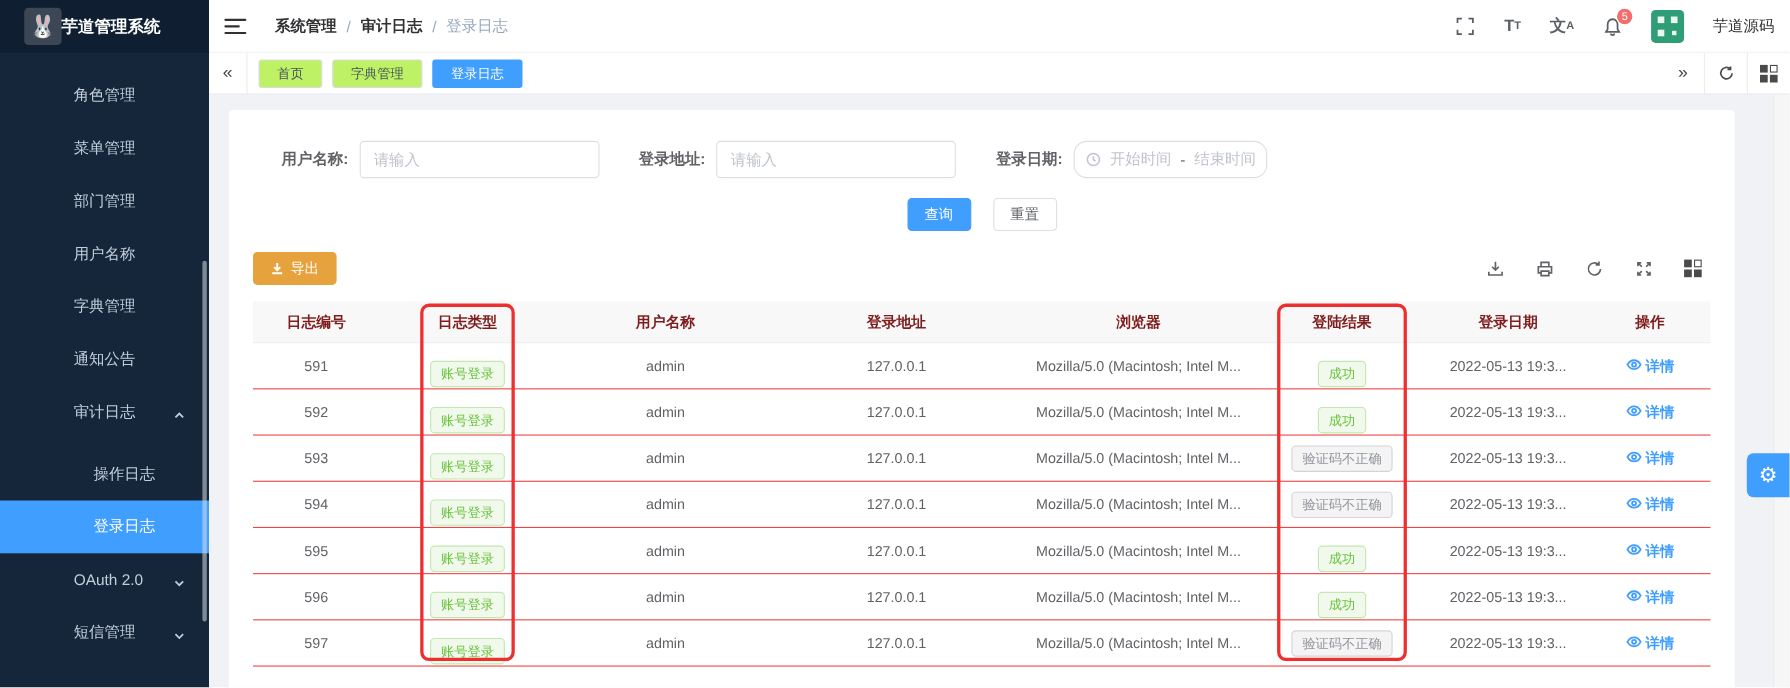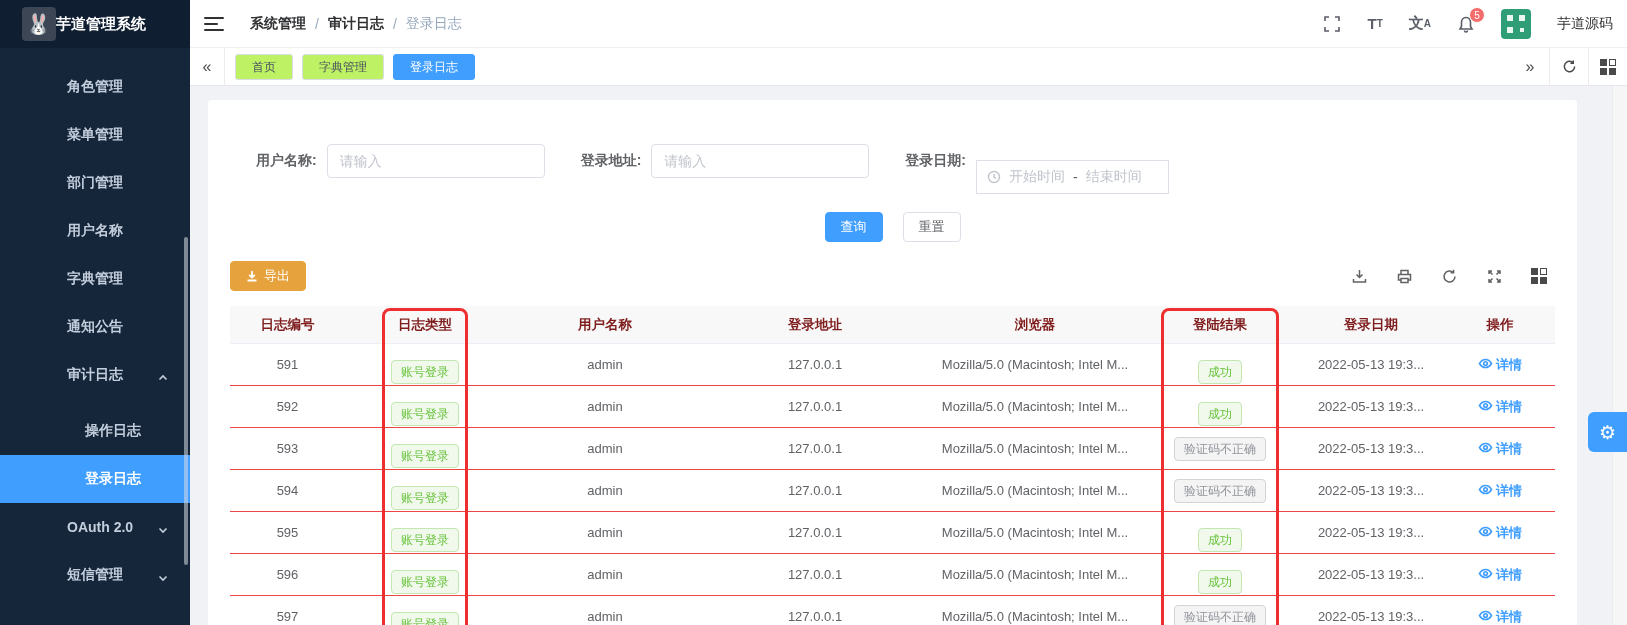--- a/index.html
+++ b/index.html
@@ -6,21 +6,21 @@
   html,body { width:1627px; height:625px; }
   body { font-family:"Liberation Sans", sans-serif; background:#fff; position:relative; overflow:hidden; color:#303133; }
 
   
   .sidebar { position:absolute; left:0; top:0; width:190px; height:625px; background:#15263a; z-index:5; }
   .logo-bar { height:48px; background:#0f1e31; display:flex; align-items:center; padding-left:22px; }
   .logo-img { width:34px; height:34px; border-radius:4px; background:#3c4654; display:flex; align-items:center; justify-content:center; font-size:20px; overflow:hidden; }
   .logo-title { color:#fff; font-size:15px; font-weight:bold; white-space:nowrap; }
   .menu { padding-top:15px; }
   .menu-item { height:48px; display:flex; align-items:center; color:#c3cedd; font-size:14px; cursor:pointer; position:relative; }
-  .menu-item .mi-label { padding-left:67px;font-weight:bold; }
+  .menu-item .mi-label { padding-left:67px; }
   .menu-item.level2 .mi-label { padding-left:85px; }
   .menu-item.active { background:#409eff; color:#fff; }
   .submenu { margin-top:8px; }
   .mi-chevron { position:absolute; right:22px; width:10px; height:10px; }
   .mi-chevron svg { width:10px; height:10px; stroke:#c3cedd; stroke-width:1.6; fill:none; }
   .side-scroll-thumb { position:absolute; right:2px; top:237px; width:4px; height:328px; background:rgba(215,221,228,.55); border-radius:2px; }
 
   
   .header { position:absolute; left:190px; top:0; width:1437px; height:48px; background:#fff; display:flex; align-items:center; border-bottom:1px solid #f0f0f0; z-index:4; }
   .fold-icon { width:20px; margin-left:14px; cursor:pointer; }
@@ -62,21 +62,21 @@
   .main { position:absolute; left:190px; top:86px; width:1437px; height:539px; background:#f0f2f5; }
   .page-scrollbar { position:absolute; right:0; top:0; width:15px; height:539px; background:#f6f6f6; border-left:1px solid #ebebeb; cursor:pointer; }
   .card { position:absolute; left:18px; top:14px; width:1369px; height:525px; background:#fff; border-radius:4px 4px 0 0; padding:28px 22px 0 22px; }
 
   
   .filter-row { display:flex; align-items:center; padding-left:26px; }
   .f-field { display:flex; align-items:center; margin-right:36px; }
   .f-label { font-size:14px; color:#606266; font-weight:bold; margin-right:10px; white-space:nowrap; }
   .f-input { width:218px; height:34px; border:1px solid #dcdfe6; border-radius:4px; padding:0 12px; font-size:14px; color:#606266; font-family:"Liberation Sans", sans-serif; }
   .f-input::placeholder { color:#c0c4cc; }
-  .date-range { width:193px; height:34px; border:1px solid #dcdfe6; border-radius:0; display:flex; align-items:center; padding:0 10px; gap:8px; cursor:pointer; background:#fff;margin-top:32px; }
+  .date-range { width:176px; height:34px; border:1px solid #dcdfe6; border-radius:12px; display:flex; align-items:center; padding:0 10px; gap:8px; cursor:pointer; background:#fff; }
   .date-range svg { width:14px; height:14px; stroke:#c0c4cc; fill:none; stroke-width:1.4; flex:none; }
   .dr-text { font-size:14px; color:#c0c4cc; white-space:nowrap; }
   .dr-sep { font-size:14px; color:#606266; }
 
   .btn-row { display:flex; justify-content:center; margin-top:18px; gap:20px; }
   .btn { height:30px; padding:0 15px; border-radius:4px; font-size:13px; cursor:pointer; border:1px solid #dcdfe6; background:#fff; color:#606266; font-family:"Liberation Sans", sans-serif; }
   .btn.primary { background:#409eff; border-color:#409eff; color:#fff; }
   .btn.warning { background:#e6a23c; border-color:#e6a23c; color:#fff; display:flex; align-items:center; gap:6px; font-size:13px; }
   .btn.warning svg { width:12px; height:12px; stroke:#fff; fill:none; stroke-width:1.8; }
 

